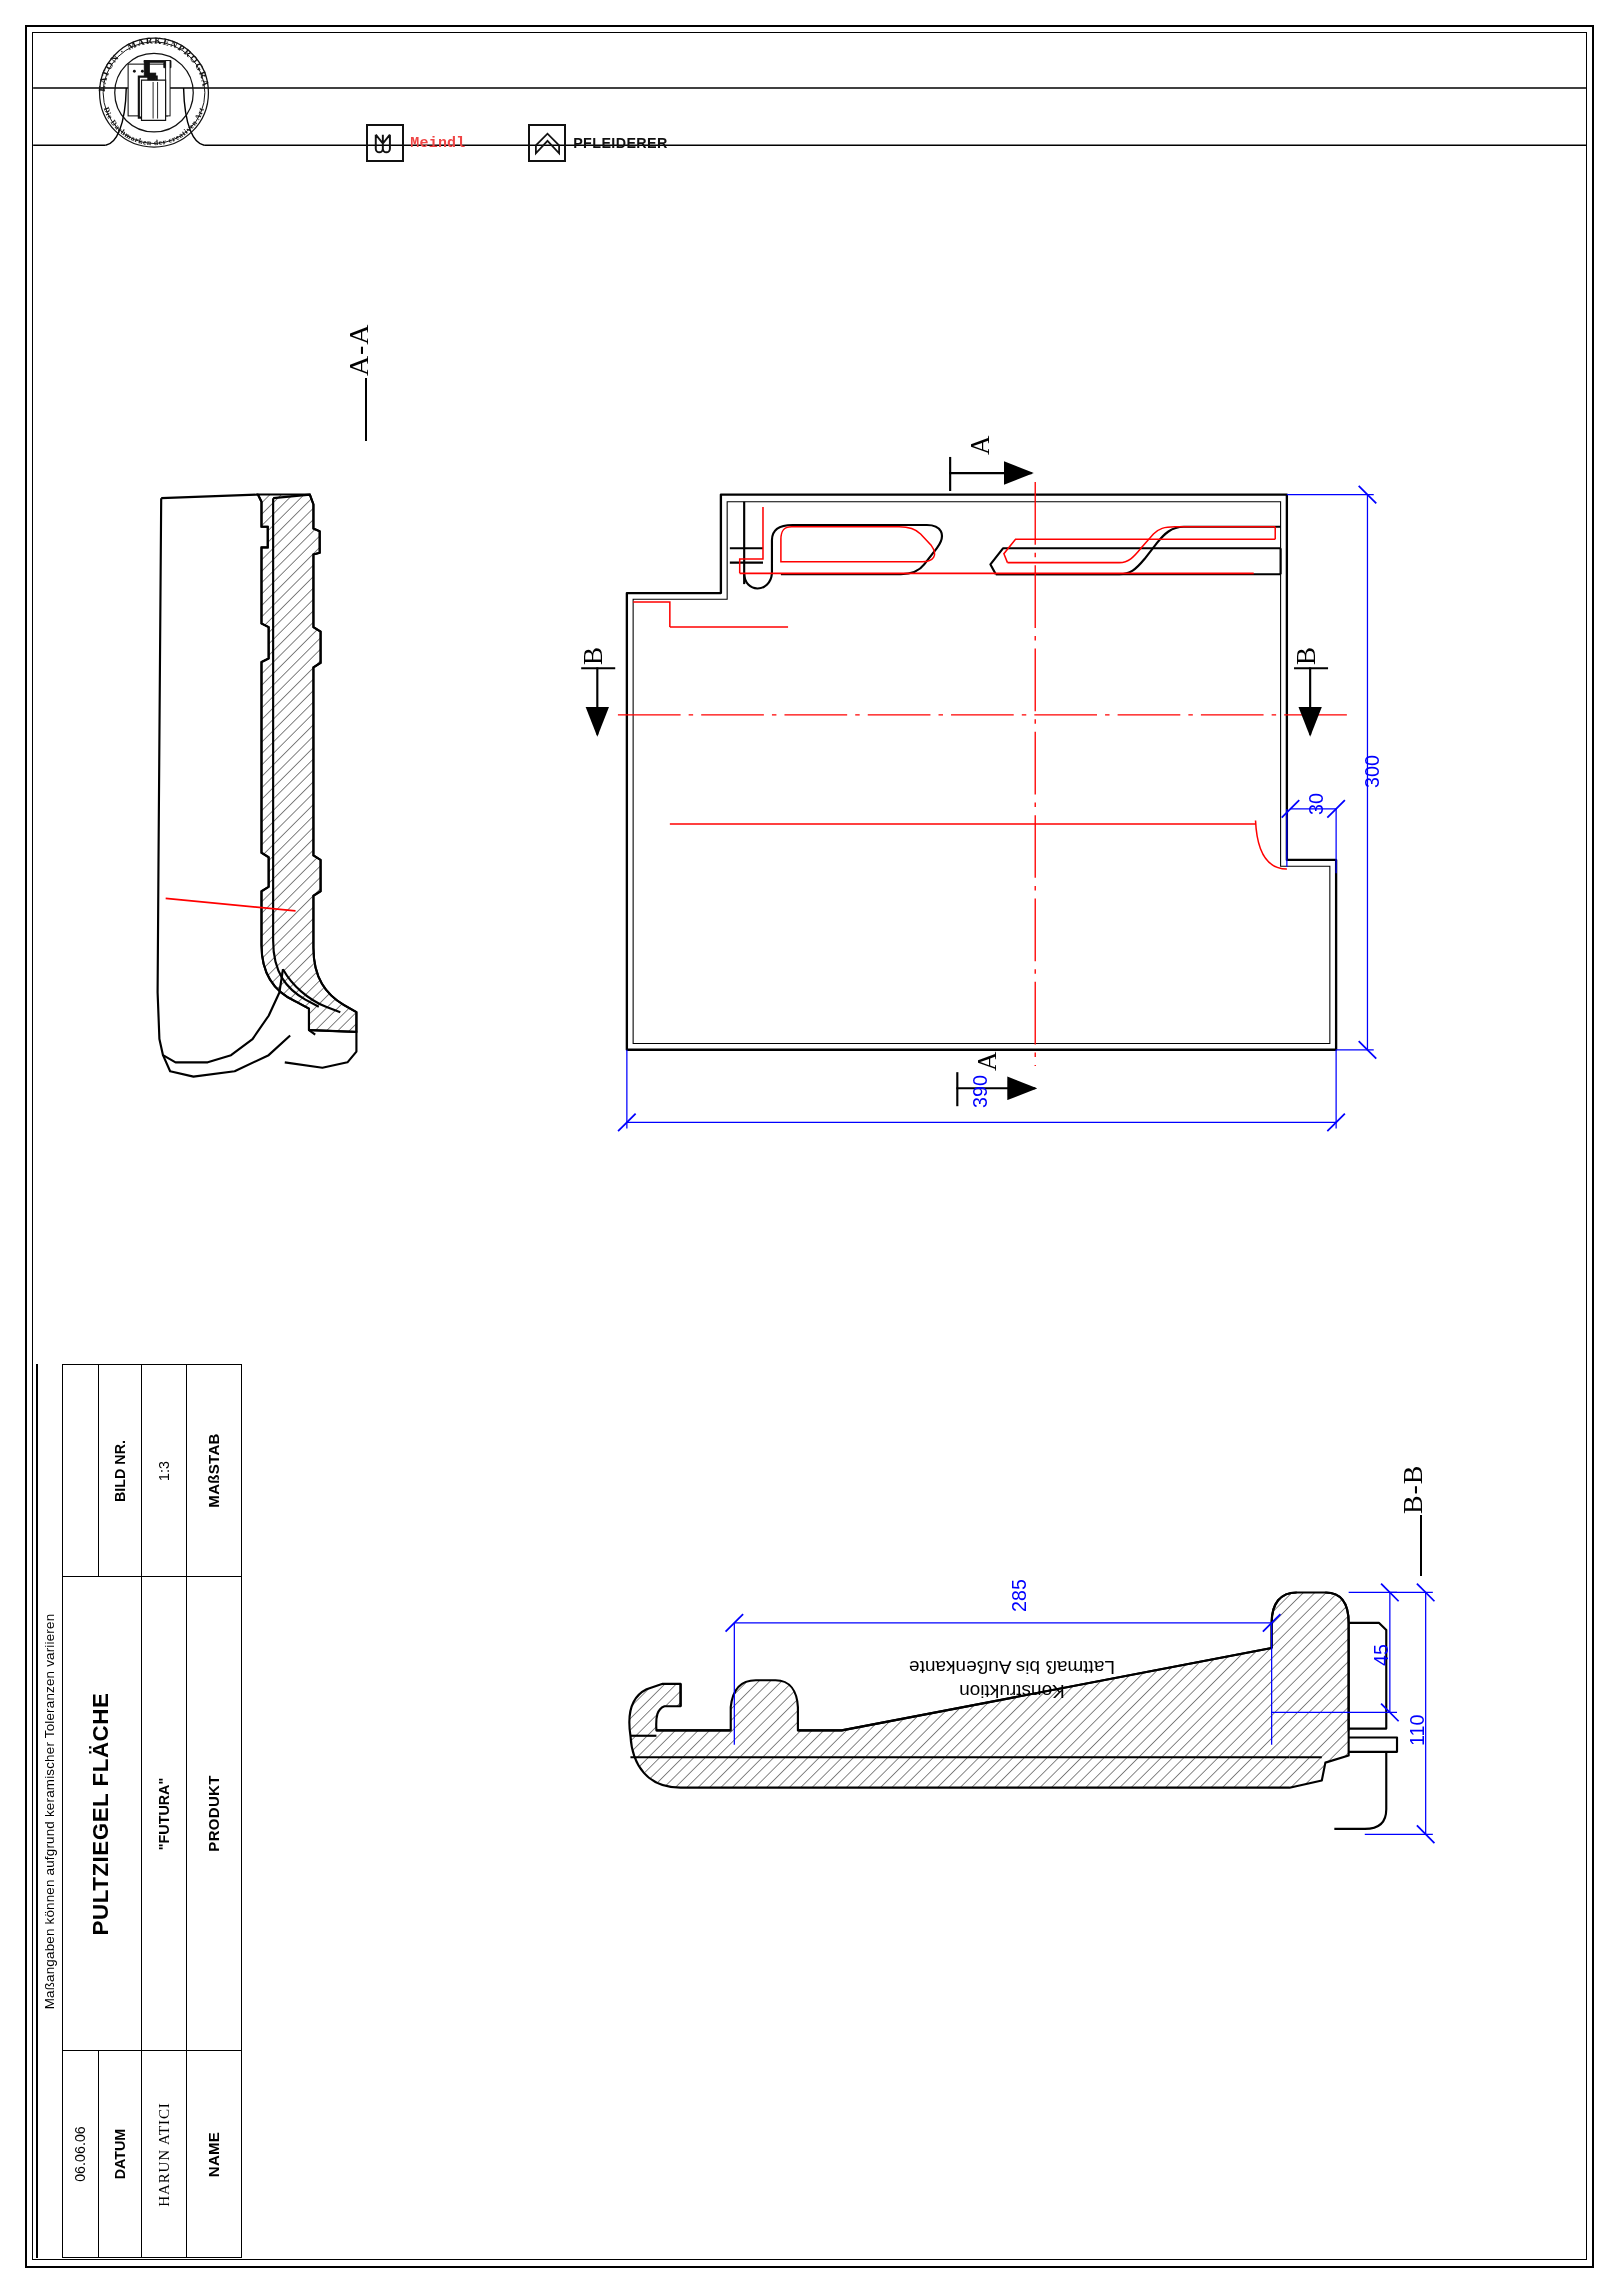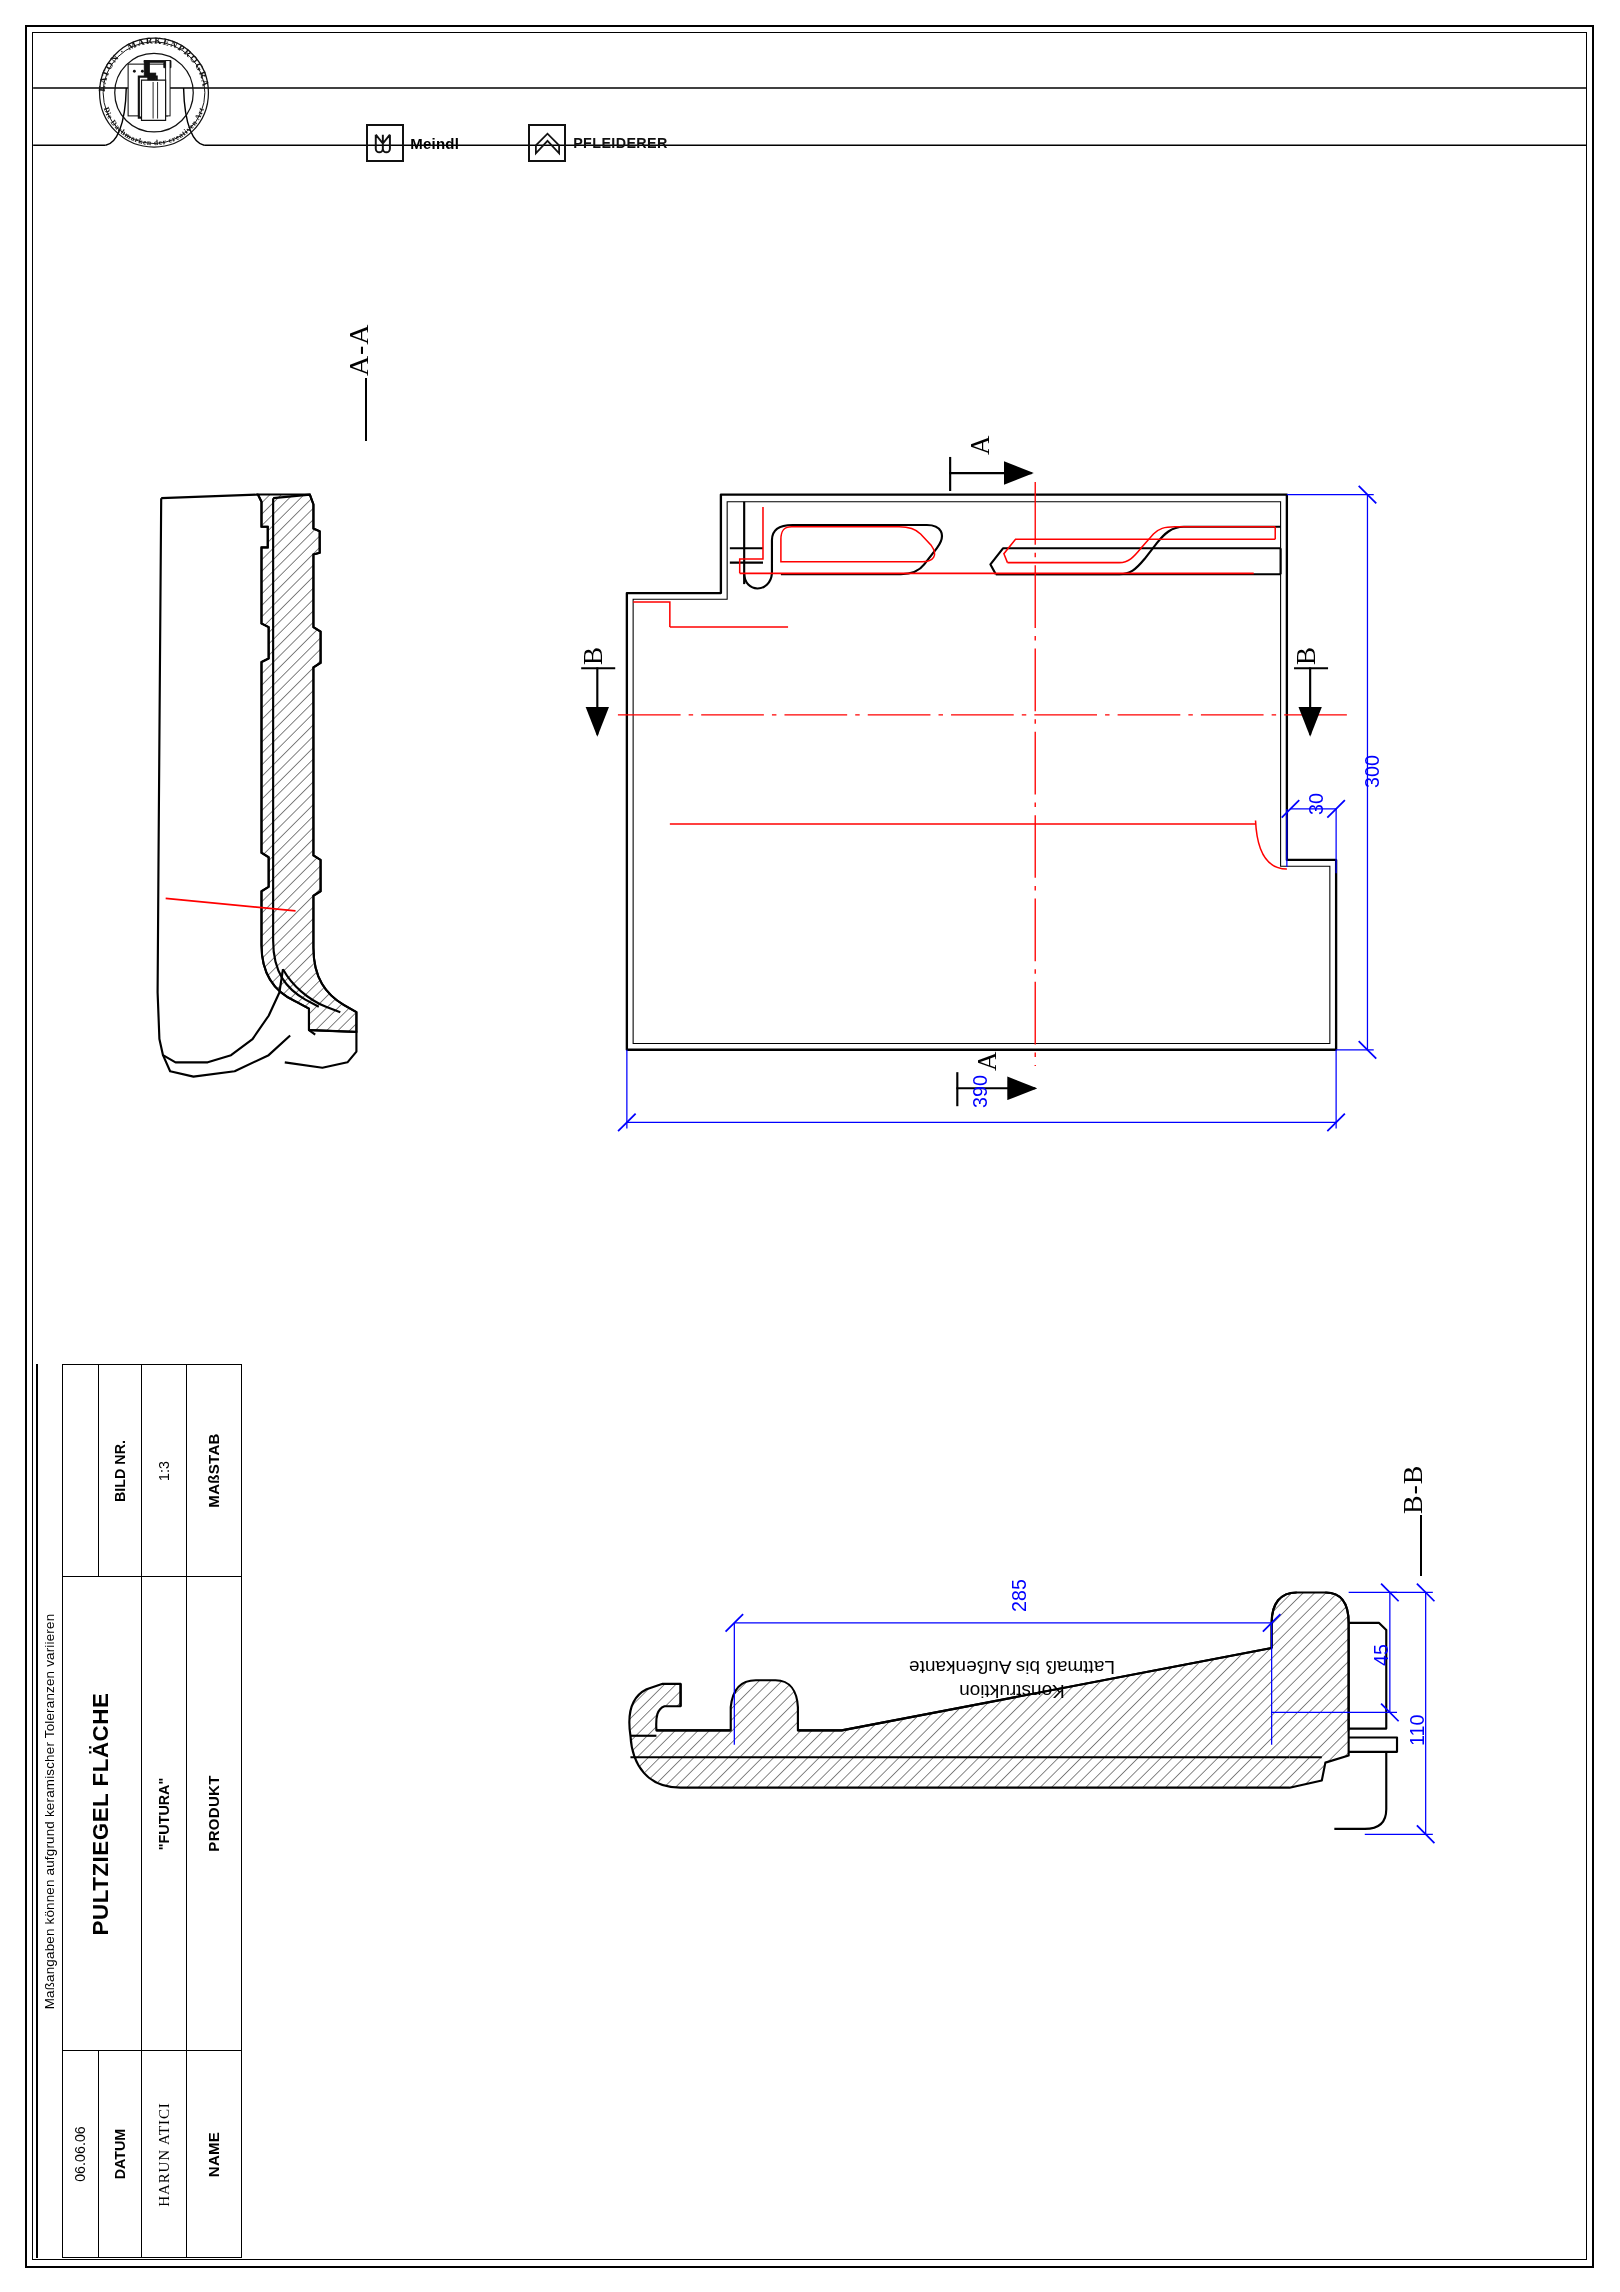--- a/index.html
+++ b/index.html
@@ -10,21 +10,21 @@
   .frame-outer{position:absolute;left:25px;top:25px;width:1569px;height:2243px;border:2.7px solid #000;box-sizing:border-box;}
   .frame-inner{position:absolute;left:32px;top:32px;width:1555px;height:2228px;border:0.9px solid #000;box-sizing:border-box;}
 
   
   .seal{position:absolute;left:92px;top:32px;width:124px;height:116px;}
   .seal svg{display:block;}
 
   
   .meindl{position:absolute;left:366px;top:124px;display:flex;align-items:center;gap:6.3px;}
   .logo-box{width:38px;height:38px;border:2.7px solid #111;box-sizing:border-box;display:flex;align-items:center;justify-content:center;}
-  .meindl-txt{font-family:Liberation Sans, sans-serif;font-weight:bold;font-size:15px;color:#000000;letter-spacing:0.2px;}
+  .meindl-txt{font-family:Liberation Mono, monospace;font-weight:bold;font-size:15px;color:#ef4444;letter-spacing:0.2px;}
 
   .pfleiderer{position:absolute;left:528px;top:124px;display:flex;align-items:center;gap:7.2px;}
   .pf-txt{font-family:"Liberation Sans",sans-serif;font-weight:bold;font-size:14.3px;color:#111;letter-spacing:0.4px;}
 
   
   .creaton{position:absolute;left:1231px;top:118px;width:244px;height:61px;}
 
   
   .tb{position:absolute;left:42px;top:1364px;width:201px;height:894px;}
   .tb .cell{position:absolute;box-sizing:border-box;border:1.4px solid #000;background:#fff;

